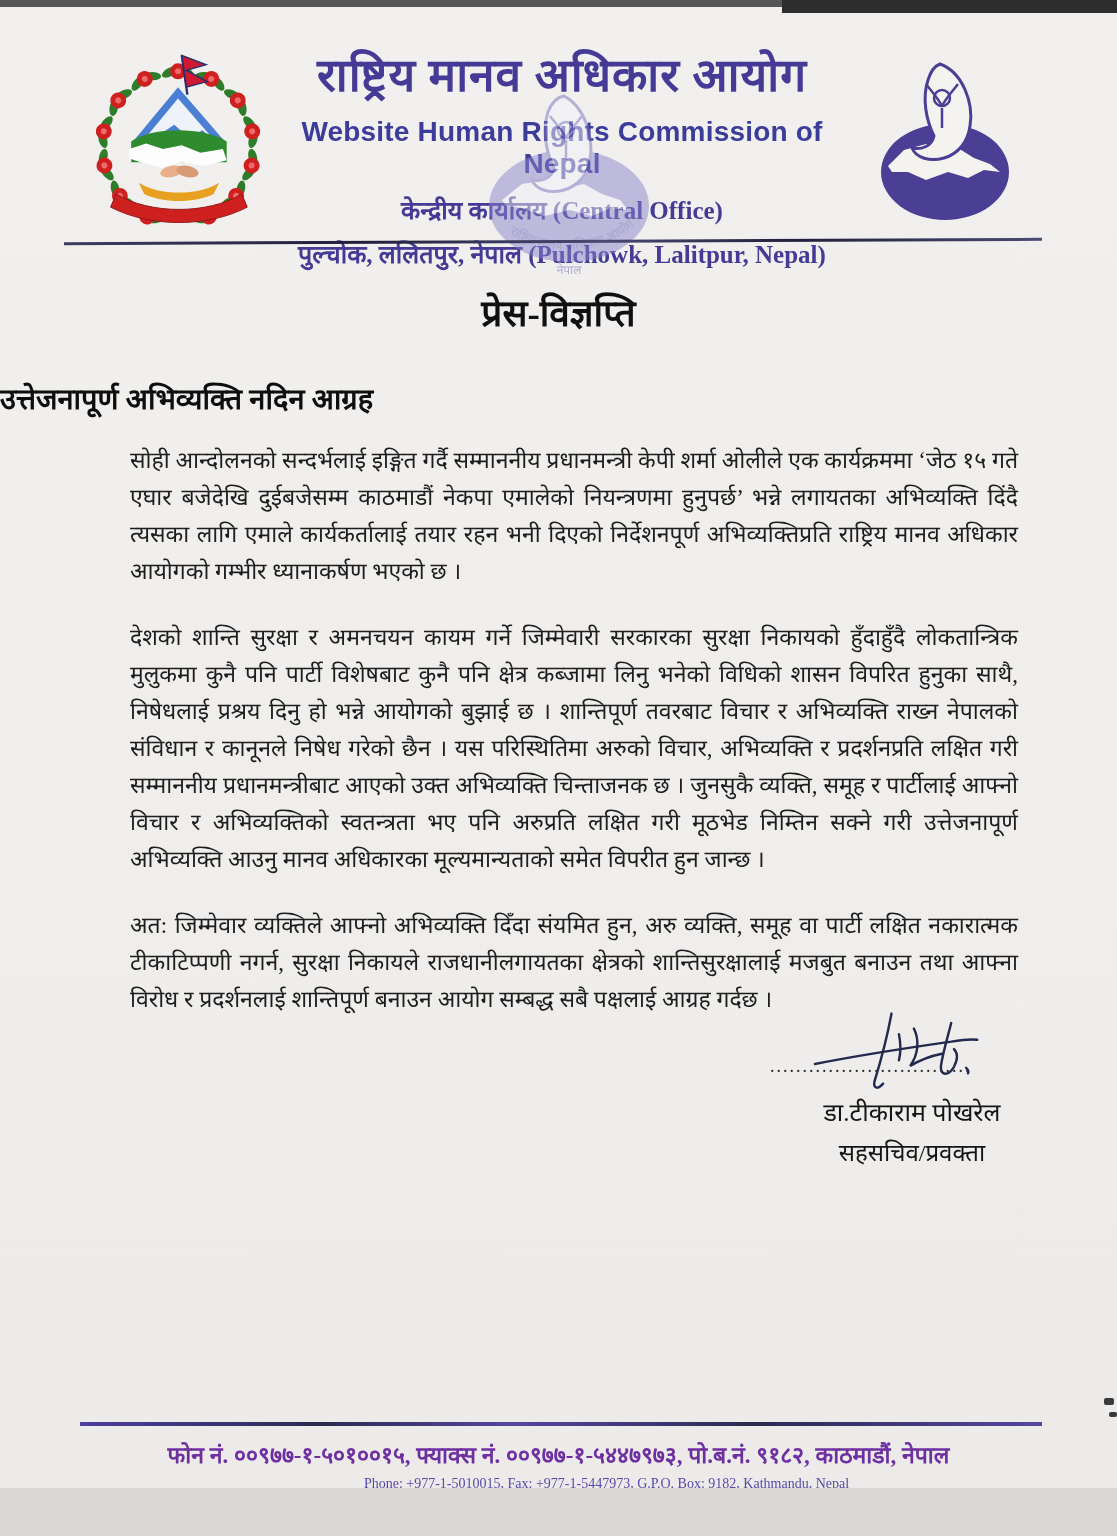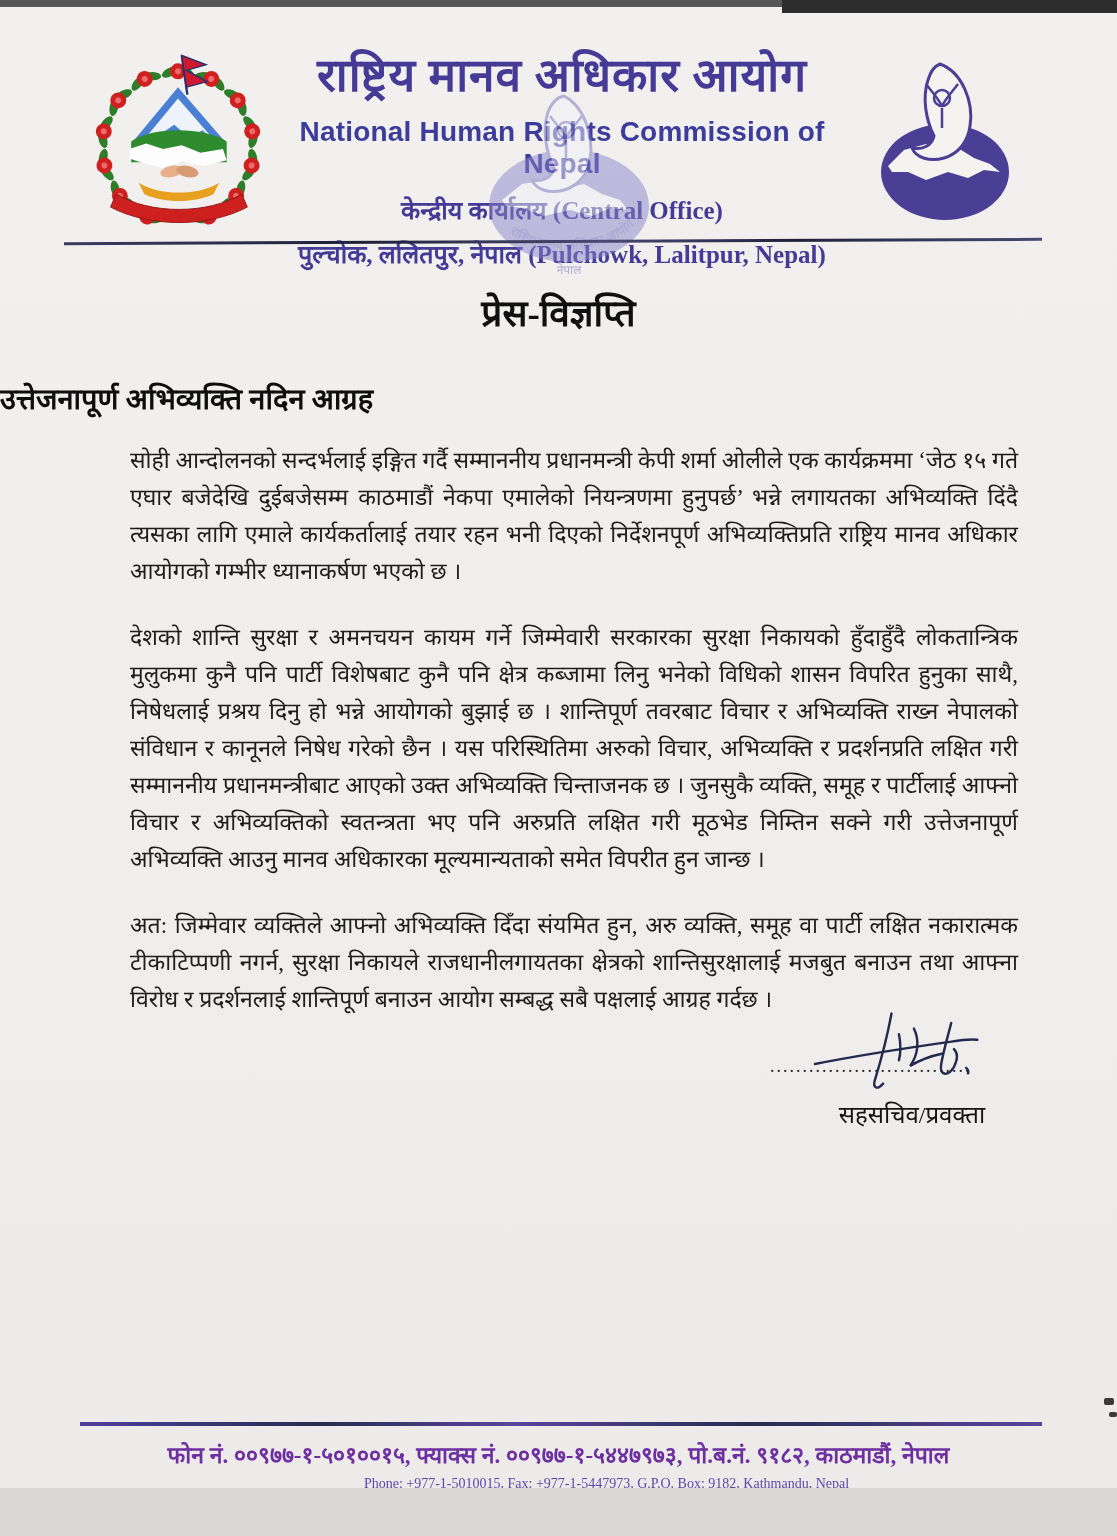--- a/index.html
+++ b/index.html
@@ -109,21 +109,21 @@
       <ellipse cx="110" cy="134" rx="12" ry="6" fill="#d89a74" transform="rotate(12 110 134)"></ellipse>
 
       <path d="M58,146 C80,160 122,160 144,146 L138,158 C118,168 84,168 64,158 Z" fill="#e8a020"></path>
 
       <path d="M34,158 C70,180 132,180 168,158 L174,172 C132,194 70,194 28,172 Z" fill="#cf2020" stroke="#8e1414" stroke-width="1"></path>
     </svg>
   </div>
 
   <div class="hdr-text">
     <div class="hdr-np">राष्ट्रिय मानव अधिकार आयोग</div>
-    <div class="hdr-en">National Human Rights Commission of Nepal</div>
+    <div class="hdr-en">Website Human Rights Commission of Nepal</div>
     <div class="hdr-office">केन्द्रीय कार्यालय (Central Office)</div>
     <div class="hdr-addr">पुल्चोक, ललितपुर, नेपाल (Pulchowk, Lalitpur, Nepal)</div>
   </div>
 
   <div class="hdr-stamp">
     <svg width="182" height="192" viewBox="0 0 182 192" style="opacity:.5">
       <ellipse cx="91" cy="118" rx="80" ry="56" fill="#8a85cc"></ellipse>
       <path d="M24,112 L44,96 70,92 88,100 106,96 124,106 142,112 150,122 132,120 114,128 92,122 66,128 44,120 28,118 Z" fill="#f0eff8"></path>
       <path d="M86,8 C106,18 116,48 112,72 C110,86 100,98 86,102 C72,106 58,102 54,92 C64,94 74,90 76,80 C68,64 64,42 70,24 C74,14 80,9 86,8 Z" fill="#f2f1fa" stroke="#7a74c0" stroke-width="3"></path>
       <circle cx="88" cy="42" r="8" fill="none" stroke="#7a74c0" stroke-width="2.5"></circle>
@@ -164,20 +164,21 @@
         <g fill="none" stroke="#232a4e" stroke-width="2.6" stroke-linecap="round">
           <path d="M6,60 C46,52 96,44 152,36 C164,34 172,33 180,34"></path>
           <path d="M88,6 C84,28 78,52 70,78 C68,86 73,88 79,81"></path>
           <path d="M96,28 C98,38 98,48 96,56"></path>
           <path d="M112,22 C118,34 117,50 108,62 C120,55 132,51 142,49"></path>
           <path d="M152,16 C148,32 143,48 141,62 C140,73 149,73 155,63 C159,55 159,48 155,44"></path>
           <path d="M168,64 C170,66 171,68 170,70"></path>
         </g>
       </svg>
     </div>
+    <div class="sig-name">डा.टीकाराम पोखरेल</div>
     <div class="sig-role">सहसचिव/प्रवक्ता</div>
   </div>
 
   <div class="ftr-rule"></div>
   <div class="ftr-np">फोन नं. ००९७७-१-५०१००१५, फ्याक्स नं. ००९७७-१-५४४७९७३, पो.ब.नं. ९१८२, काठमाडौं, नेपाल</div>
   <div class="ftr-en">Phone: +977-1-5010015, Fax: +977-1-5447973, G.P.O. Box: 9182, Kathmandu, Nepal</div>
   <div class="ftr-email">Email: nhrc@nhrcnepal.org, Pulchowk: www.nhrcnepal.org</div>
 
 </div>
 

